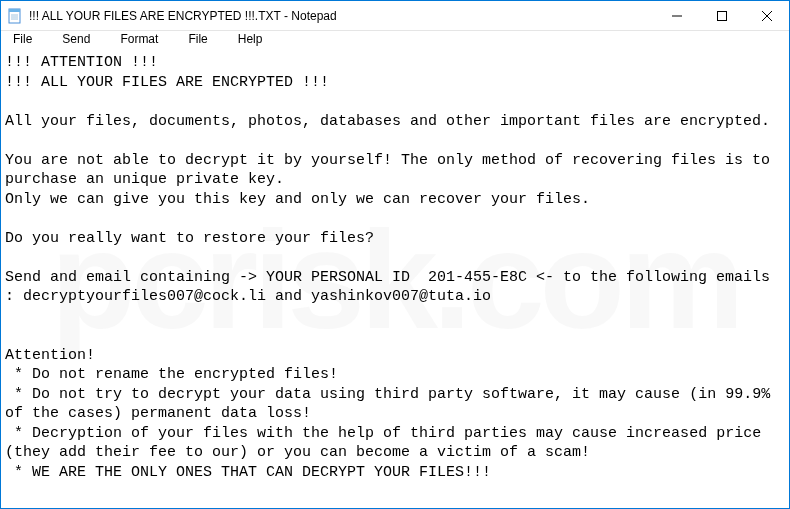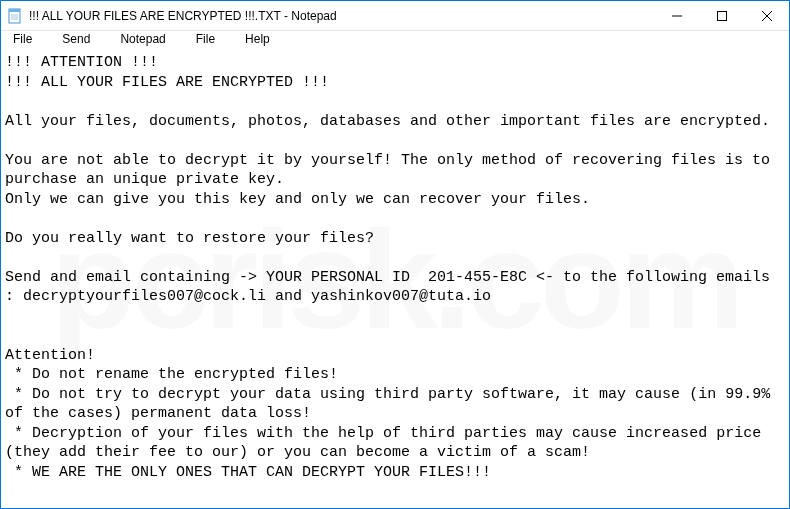--- a/index.html
+++ b/index.html
@@ -133,21 +133,21 @@
           <line x1="0" y1="0" x2="10" y2="10" stroke="#000" stroke-width="1"></line>
           <line x1="10" y1="0" x2="0" y2="10" stroke="#000" stroke-width="1"></line>
         </svg>
     </div>
   </div>
 </div>
 
 <div class="menubar">
   <span class="menu-item">File</span>
   <span class="menu-item">Send</span>
-  <span class="menu-item">Notepad</span>
+  <span class="menu-item">Format</span>
   <span class="menu-item">File</span>
   <span class="menu-item">Help</span>
 </div>
 
 <div class="content-wrapper">
   <div class="watermark">pcrisk.com</div>
   <div class="text-content" contenteditable="true" style="">!!! ATTENTION !!!
 !!! ALL YOUR FILES ARE ENCRYPTED !!!
 
 All your files, documents, photos, databases and other important files are encrypted.

